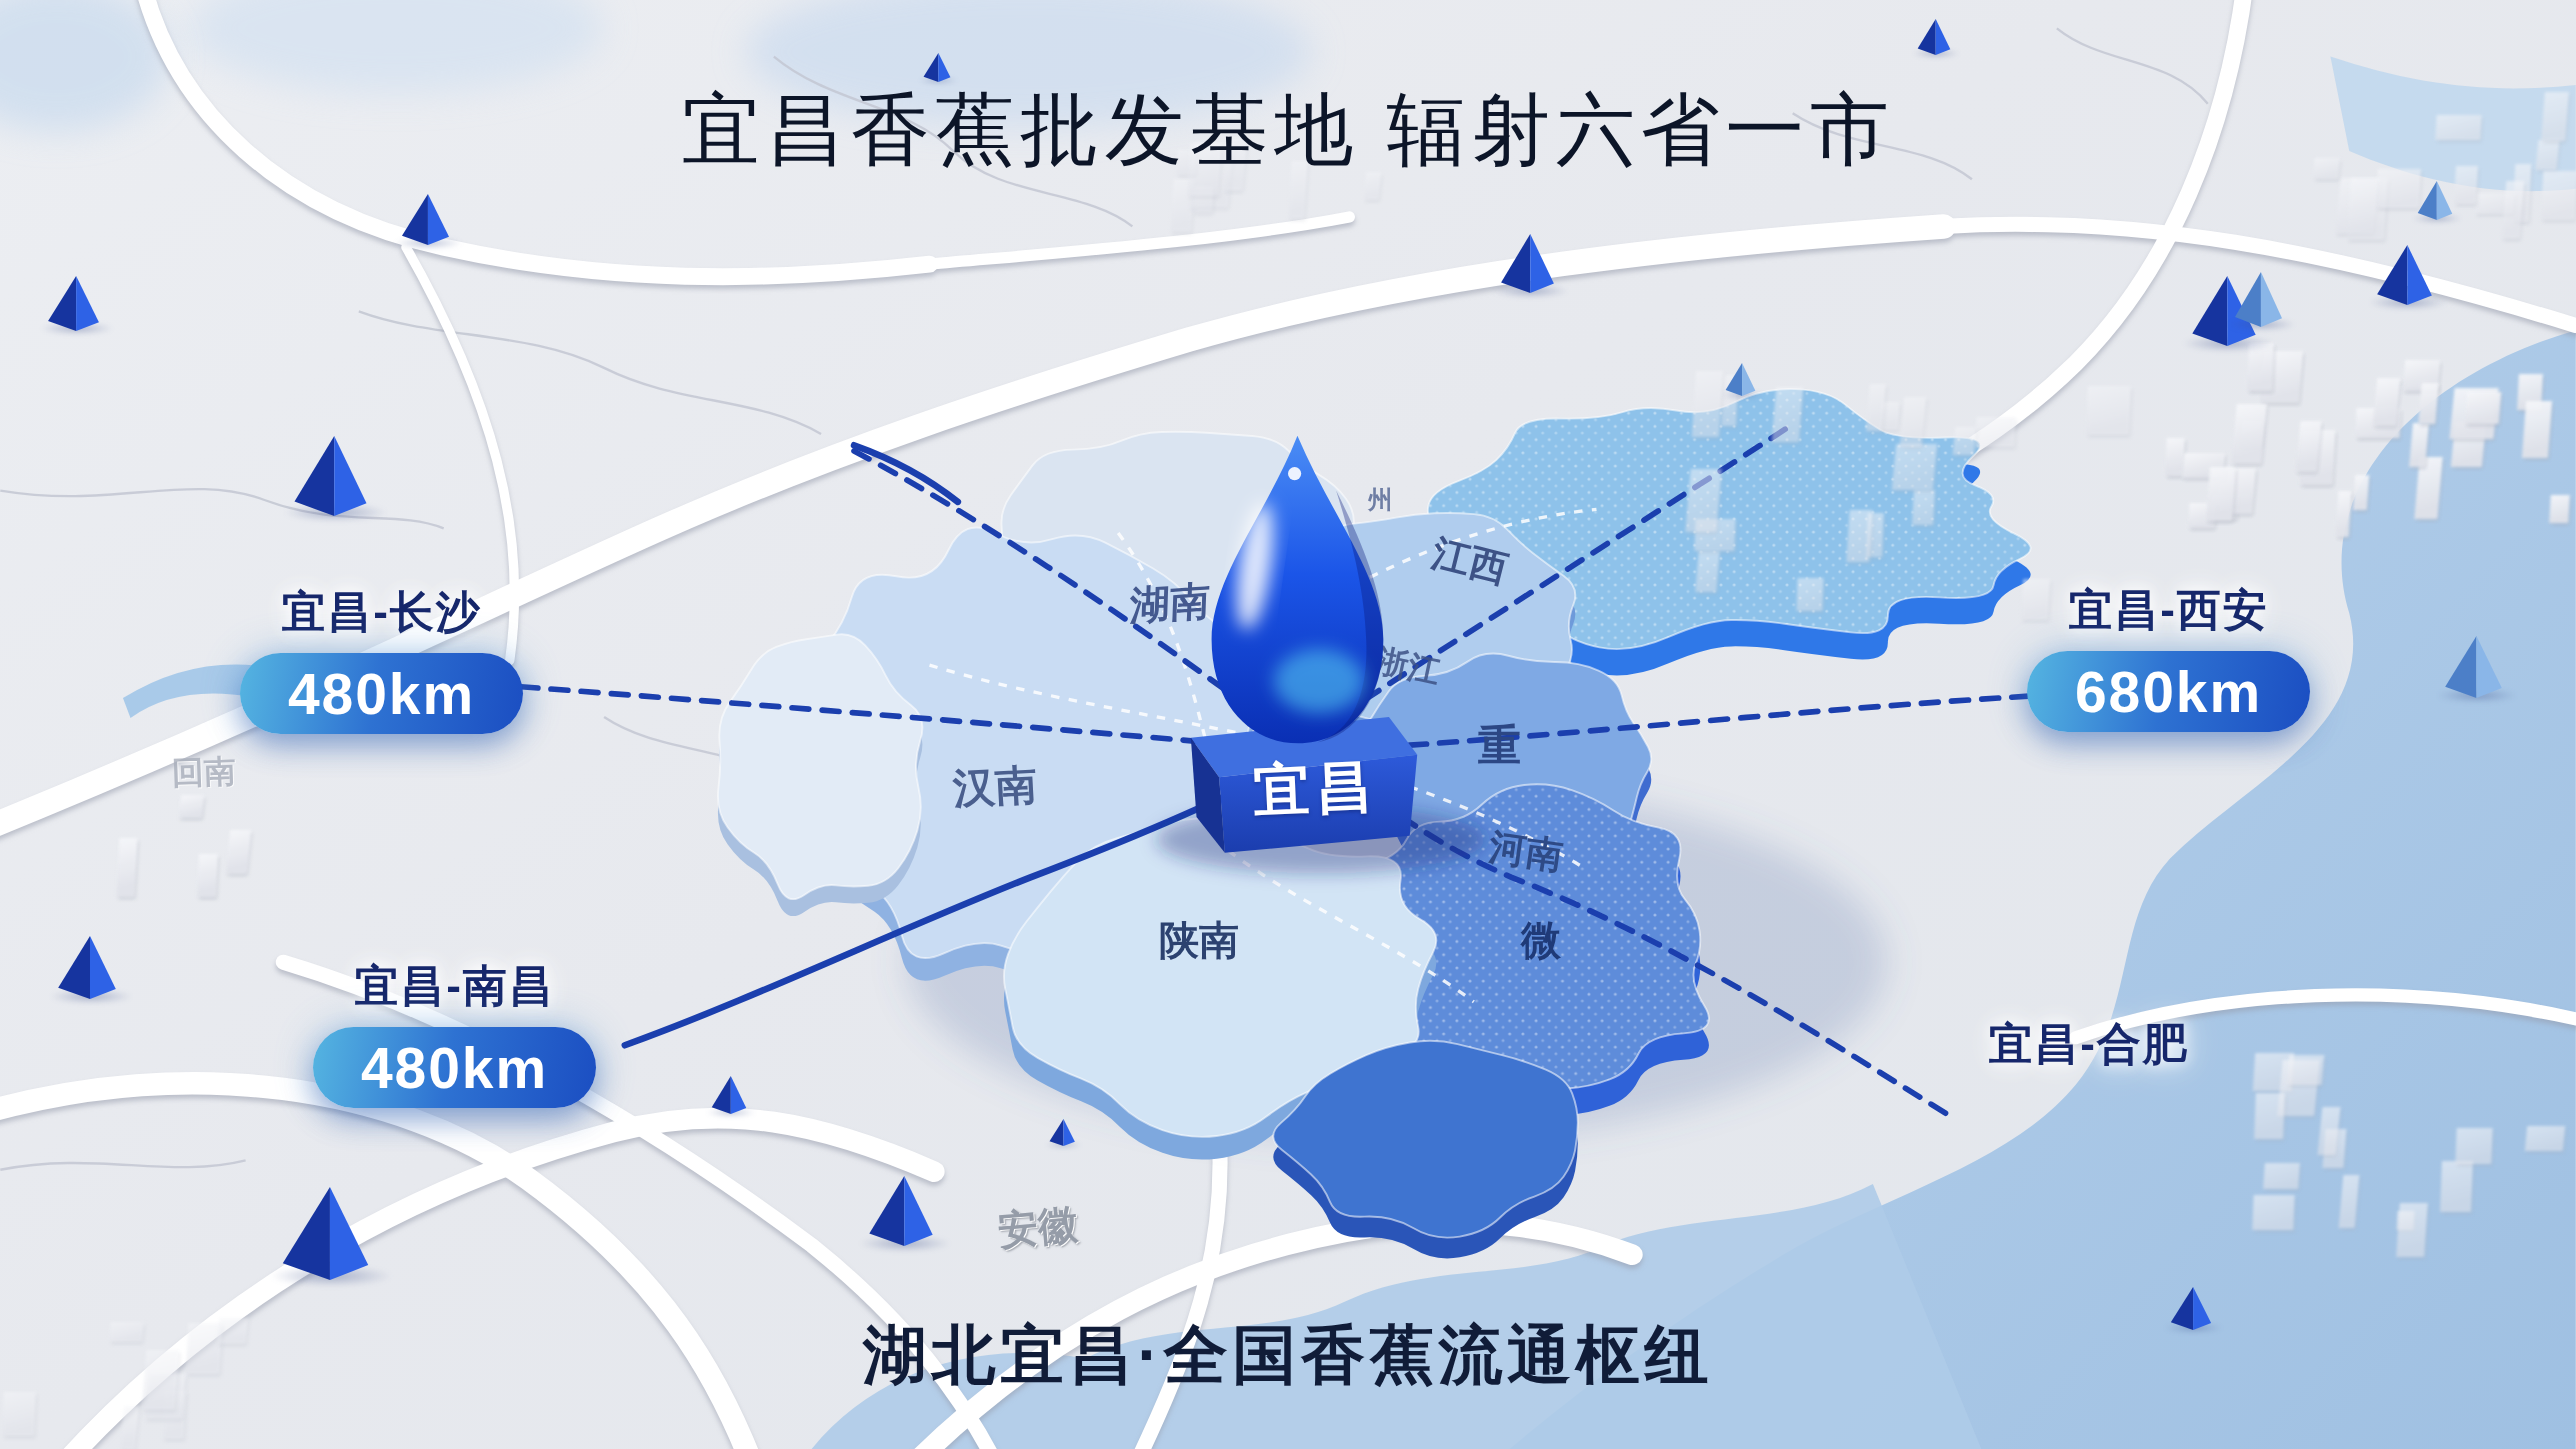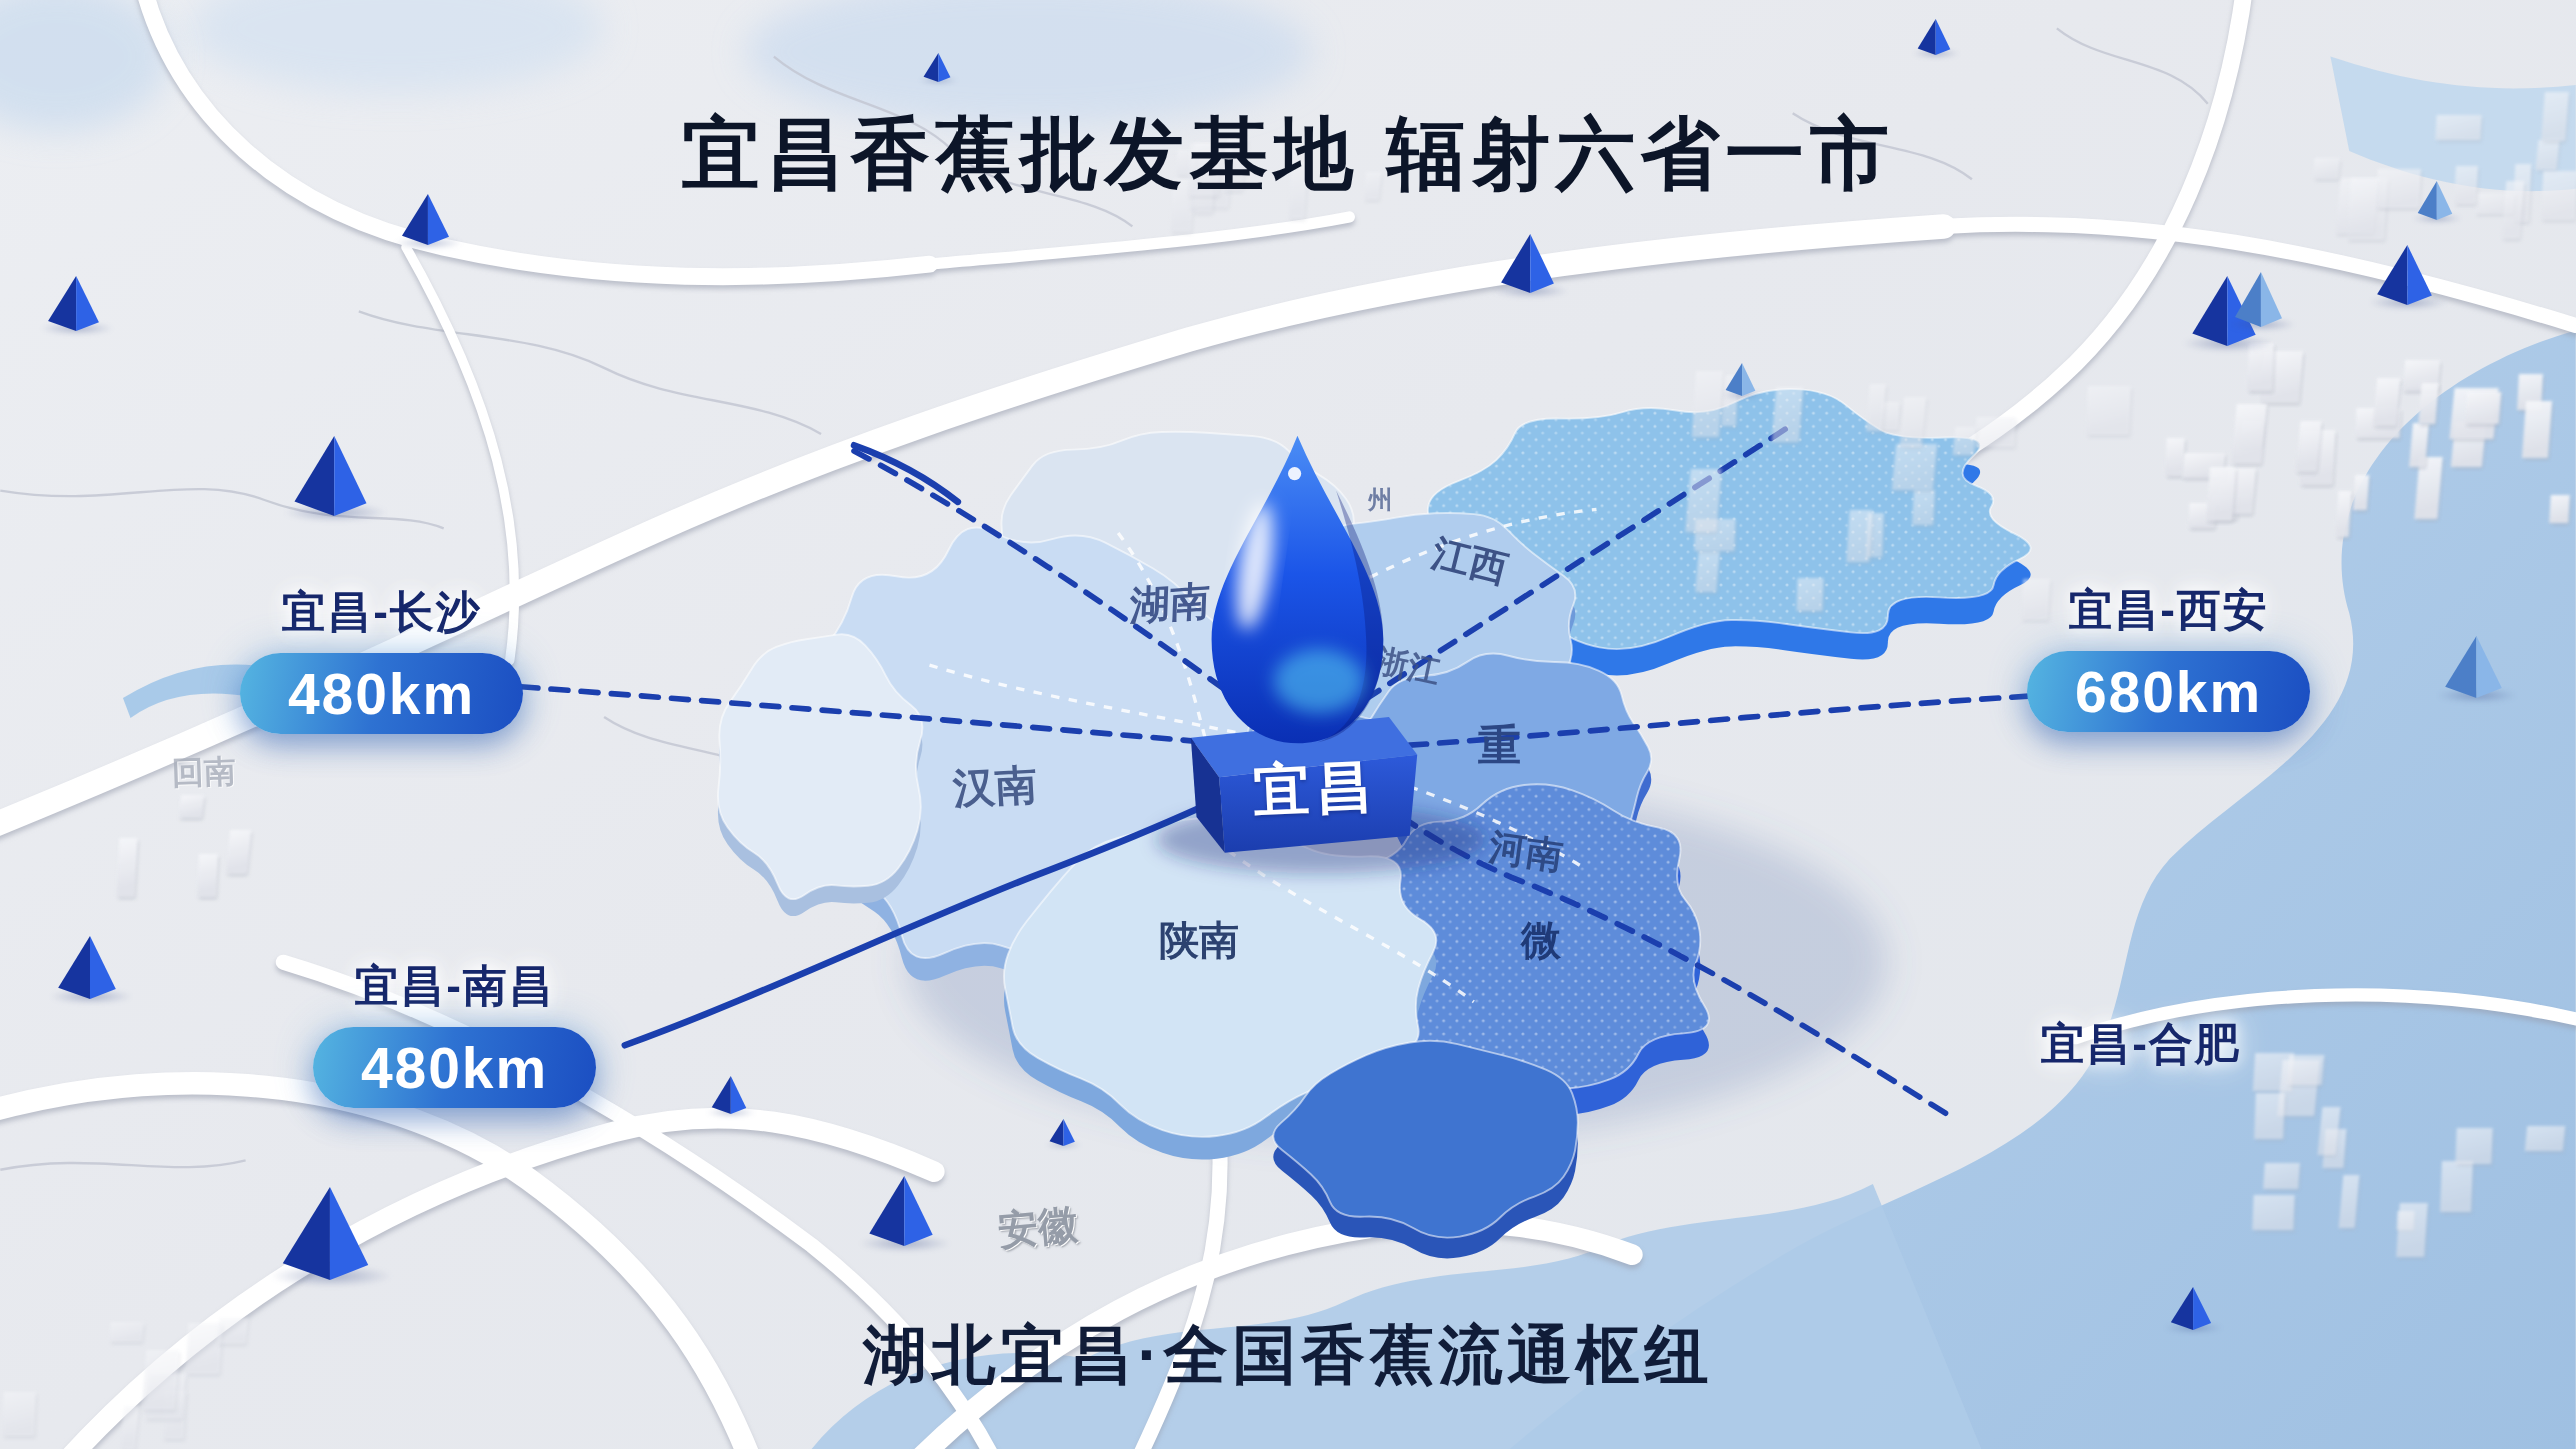--- a/index.html
+++ b/index.html
@@ -6,22 +6,22 @@
   #canvas{
     position:relative;width:2576px;height:1449px;overflow:hidden;
     background:linear-gradient(145deg,#eceef2 0%,#e7e9ee 45%,#e2e6ec 100%);
     font-family:"Liberation Sans","DejaVu Sans",sans-serif;
   }
   svg{position:absolute;left:0;top:0;}
   #base-map,#droplet-svg{pointer-events:none;}
 
   
   .title{
-    position:absolute;top:102px;left:50%;transform:translateX(-50%);
-    font-size:79px;font-weight:700;letter-spacing:5.7px;white-space:nowrap;
+    position:absolute;top:78px;left:50%;transform:translateX(-50%);
+    font-size:79px;font-weight:400;letter-spacing:5.7px;white-space:nowrap;
     color:#0c1528;z-index:40;
   }
   .tagline{
     position:absolute;top:1312px;left:50%;transform:translateX(-50%);
     font-size:64px;font-weight:900;letter-spacing:4.7px;white-space:nowrap;
     color:#101c38;z-index:40;
   }
   .watermark{
     position:absolute;top:1329px;left:2195px;
     font-size:51px;font-weight:700;letter-spacing:2.8px;white-space:nowrap;
@@ -40,21 +40,21 @@
     display:flex;align-items:center;justify-content:center;
     background:linear-gradient(100deg,#55b5e1 0%,#2e72d2 48%,#1b4ec2 100%);
     box-shadow:0 13.2px 28px rgba(30,70,160,.35),0 0 38px rgba(90,160,220,.45);
   }
   .route-pill span{font-size:57px;font-weight:800;color:#ffffff;letter-spacing:1.9px;}
   .r-wuhan   {left:561px; top:345px;}
   .r-chongqing{left:1763px;top:325px;}
   .r-changsha{left:221px; top:583px;}
   .r-xian    {left:2008px;top:581px;}
   .r-nanchang{left:294px; top:957px;}
-  .r-hefei   {left:1980px;top:1015px;}
+  .r-hefei   {left:1928px;top:1015px;}
 
   
   .mlabel{position:absolute;font-weight:700;white-space:nowrap;z-index:26;}
   .ml-hunan   {left:1130px;top:576px;font-size:40px;color:#44598f;transform:rotate(-4deg) skewX(-6deg);}
   .ml-hannan  {left:953px;top:759px;font-size:42px;color:#4a5f8e;transform:rotate(-3deg);}
   .ml-jiangxi {left:1432px;top:536px;font-size:38px;color:#3d5286;transform:rotate(14deg);}
   .ml-zhejiang{left:1376px;top:645px;font-size:32px;color:#3d5286;opacity:.85;transform:rotate(12deg);}
   .ml-zhong   {left:1478px;top:717px;font-size:43px;color:#2c4784;}
   .ml-henan   {left:1489px;top:827px;font-size:37px;color:#2e4a86;transform:rotate(8deg);}
   .ml-wei     {left:1521px;top:913px;font-size:40px;color:#1f3a78;}

